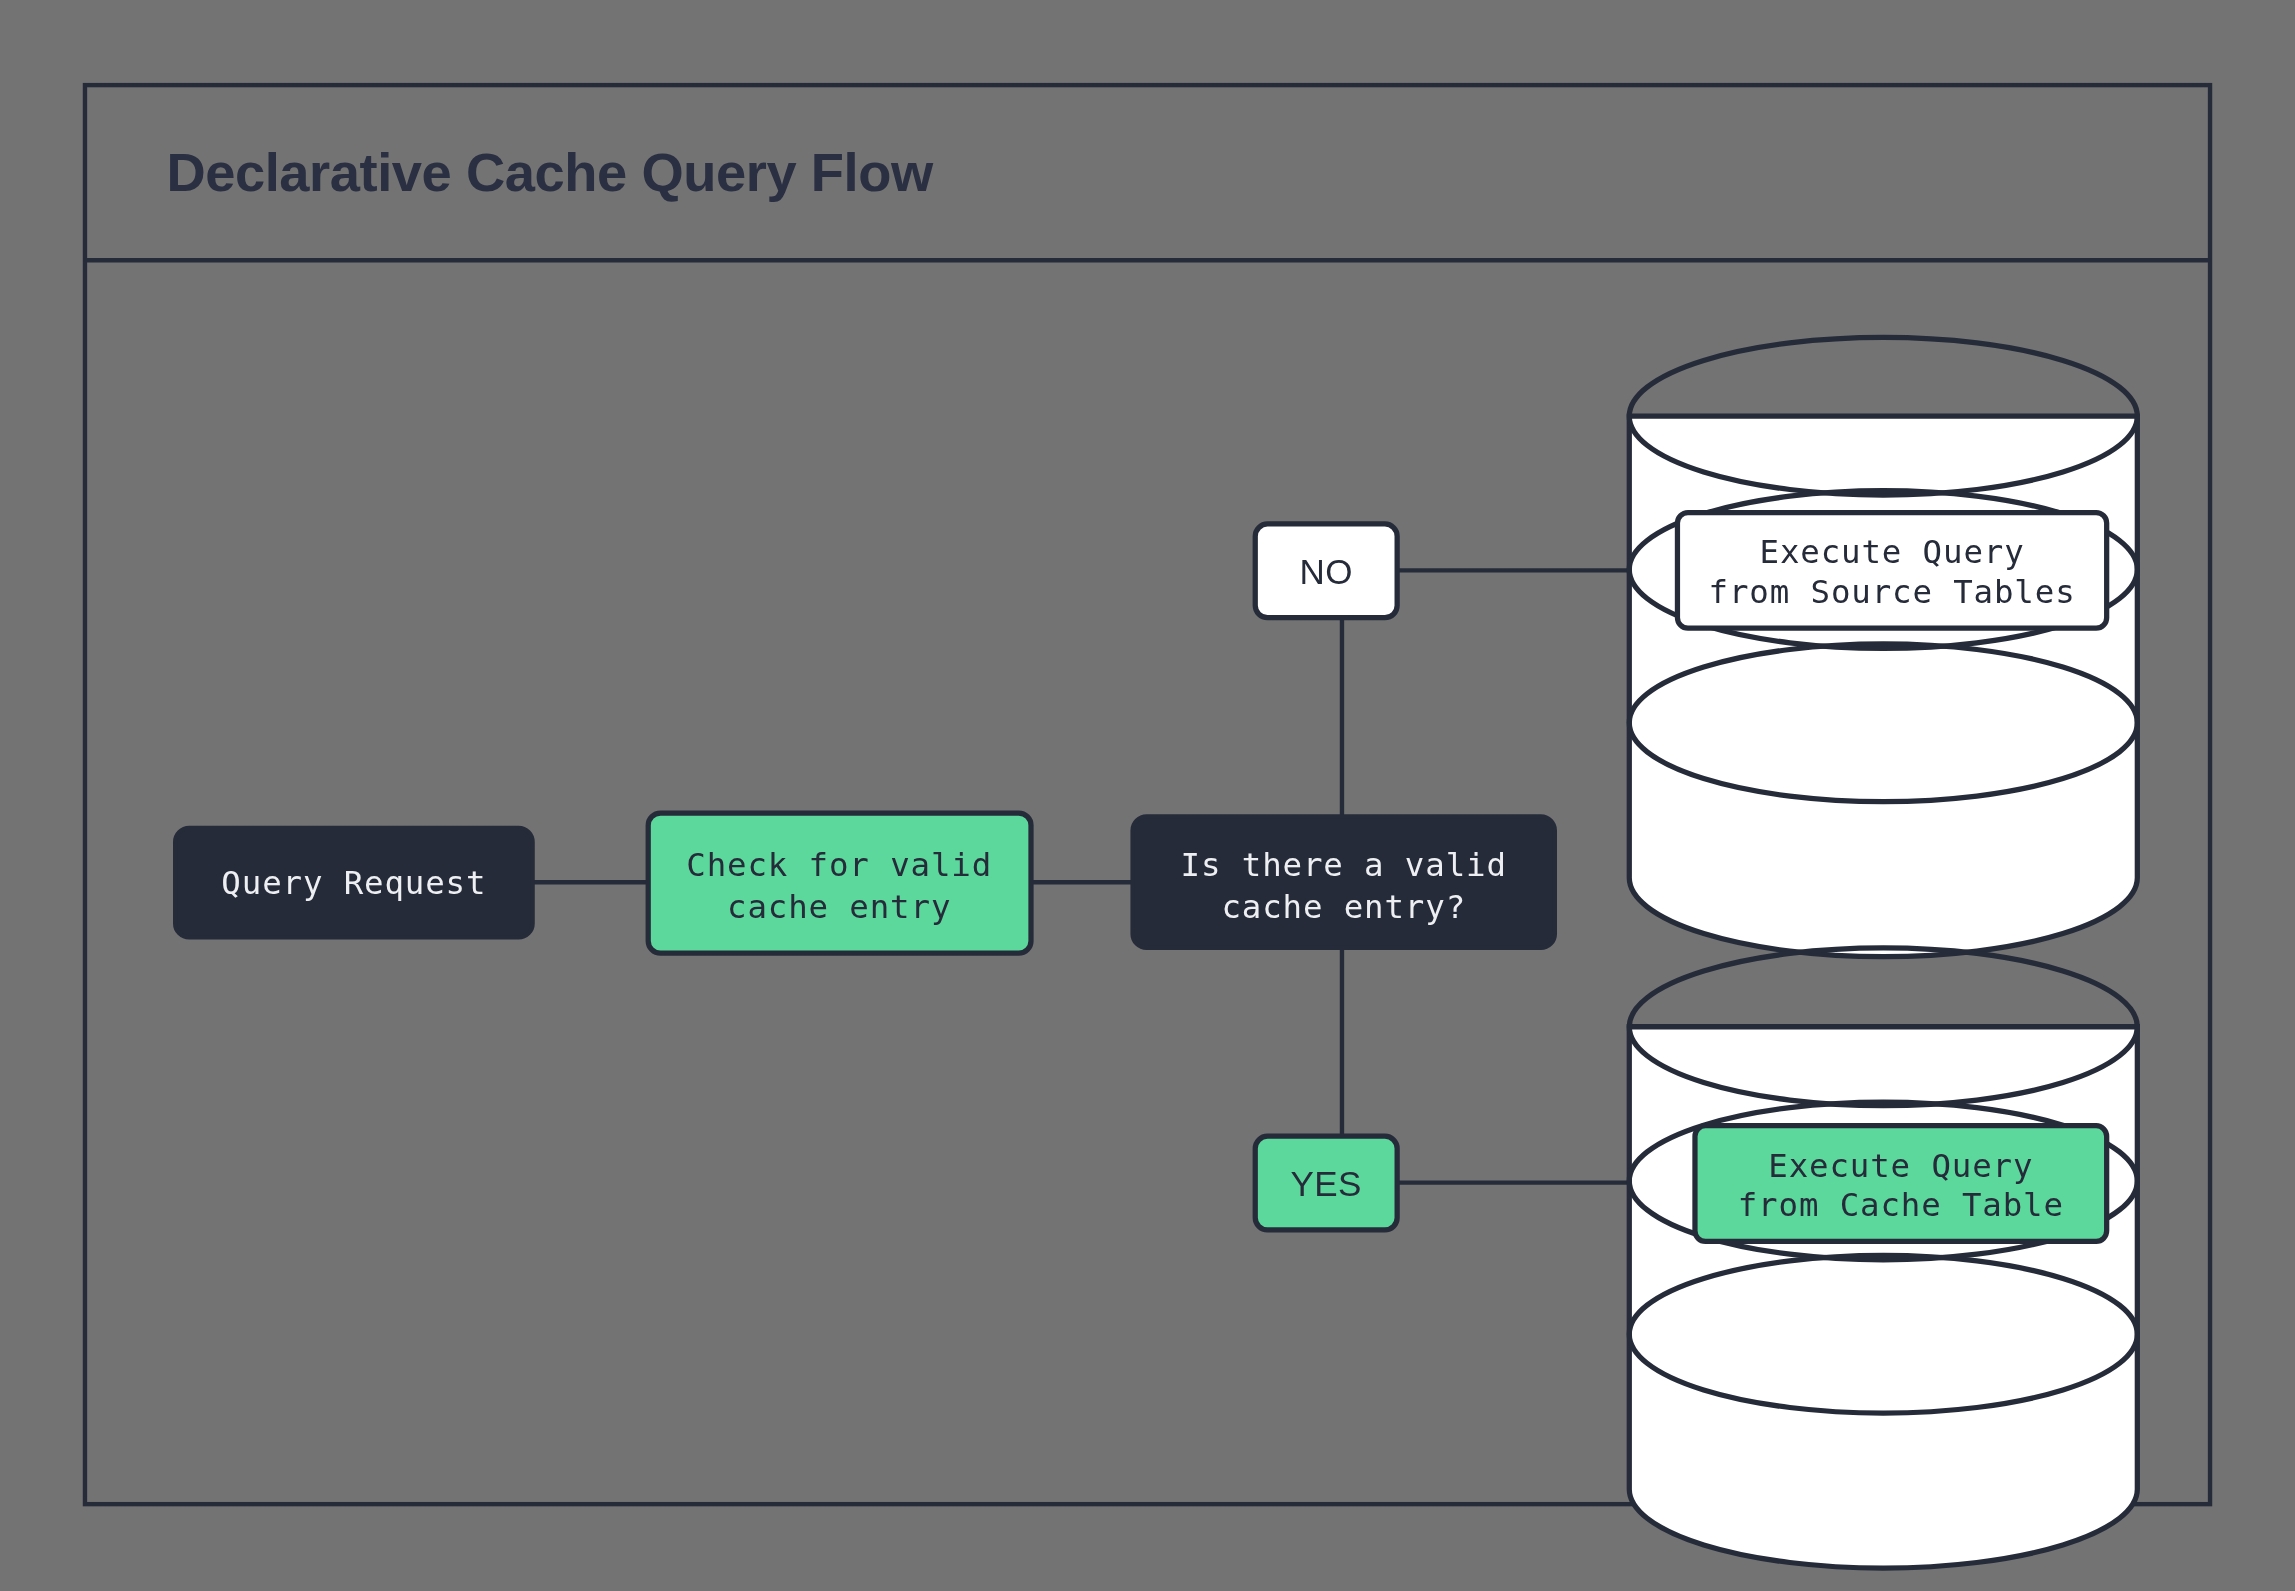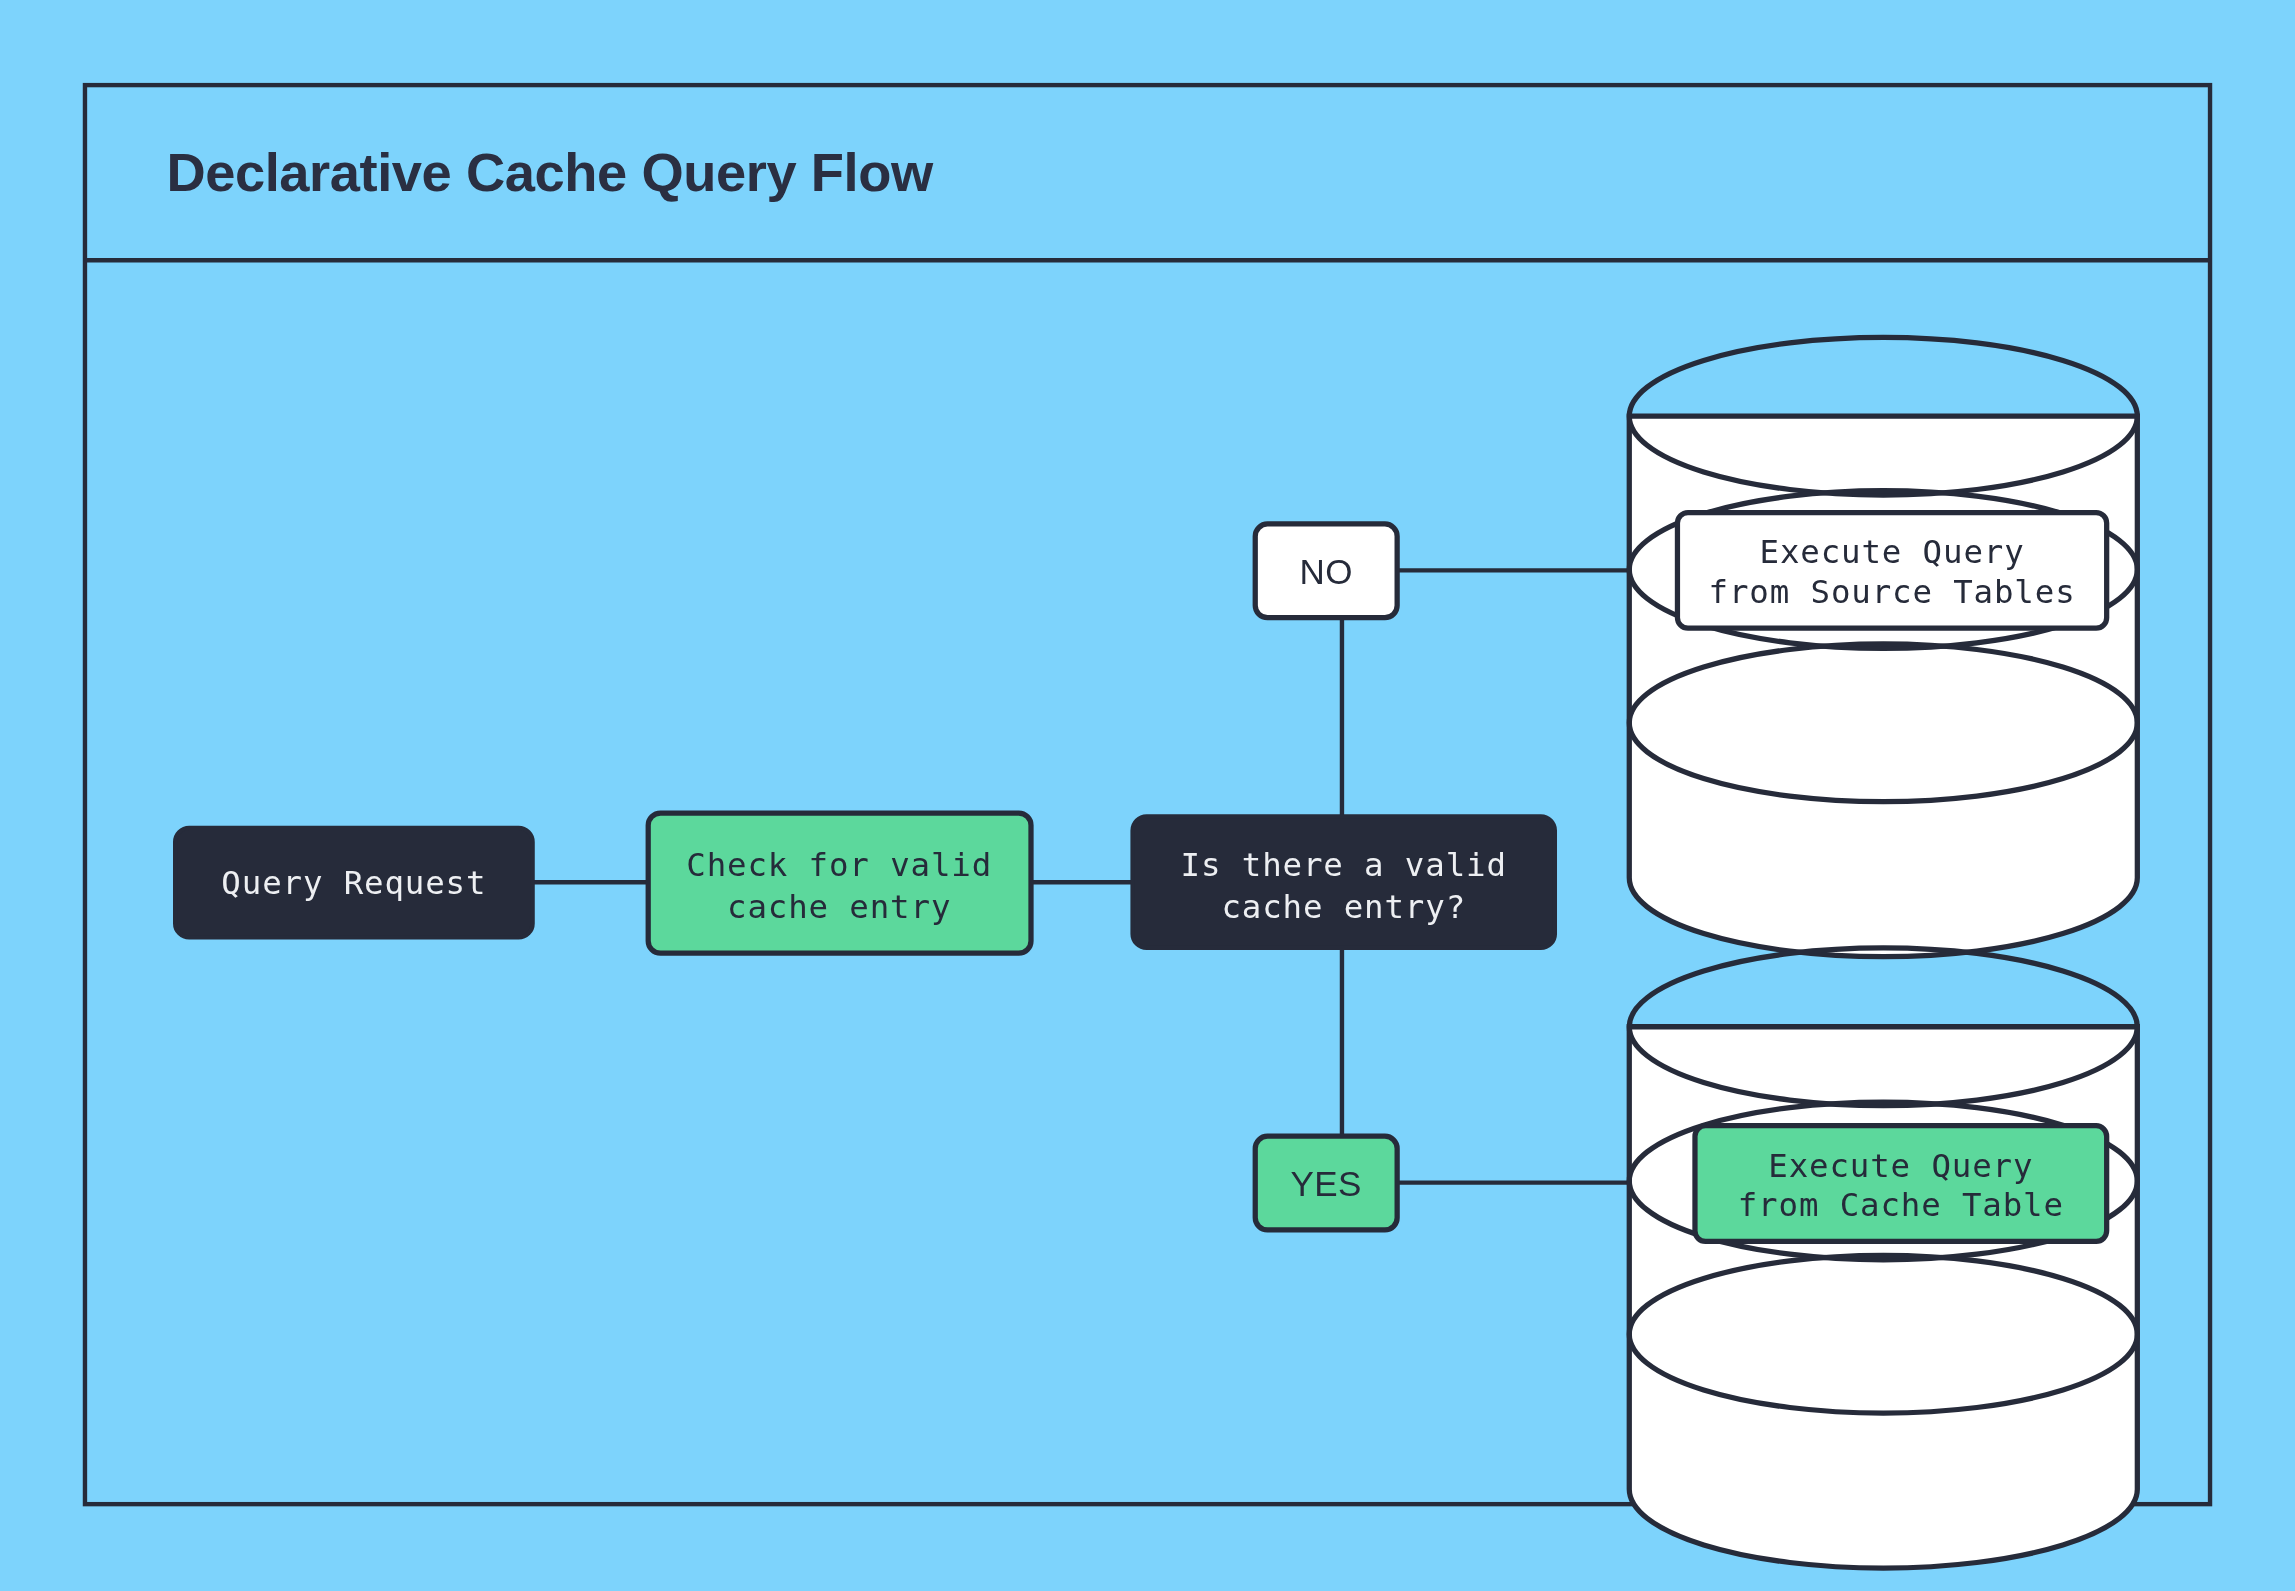--- a/index.html
+++ b/index.html
@@ -10,21 +10,21 @@
   body {
     width: 2295px;
     height: 1591px;
     font-family: "Liberation Sans", sans-serif;
     overflow: hidden;
   }
   #stage {
     position: relative;
     width: 2295px;
     height: 1591px;
-    background: #7dd3fc;
+    background: #737373;
   }
   #diagram-svg {
     position: absolute;
     top: 0;
     left: 0;
     width: 2295px;
     height: 1591px;
     display: block;
   }
   .frame-rect {

